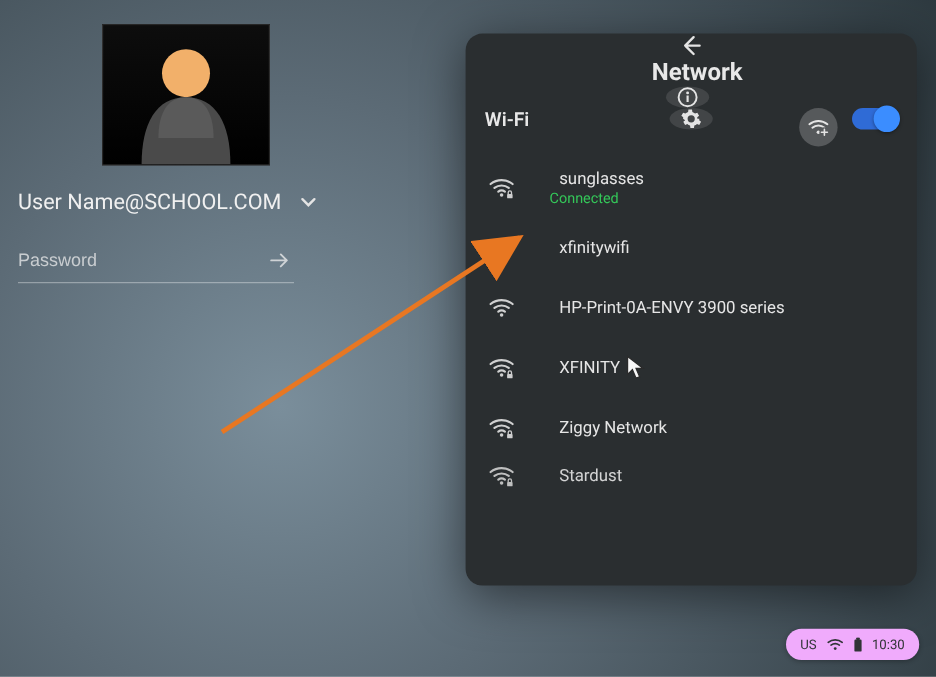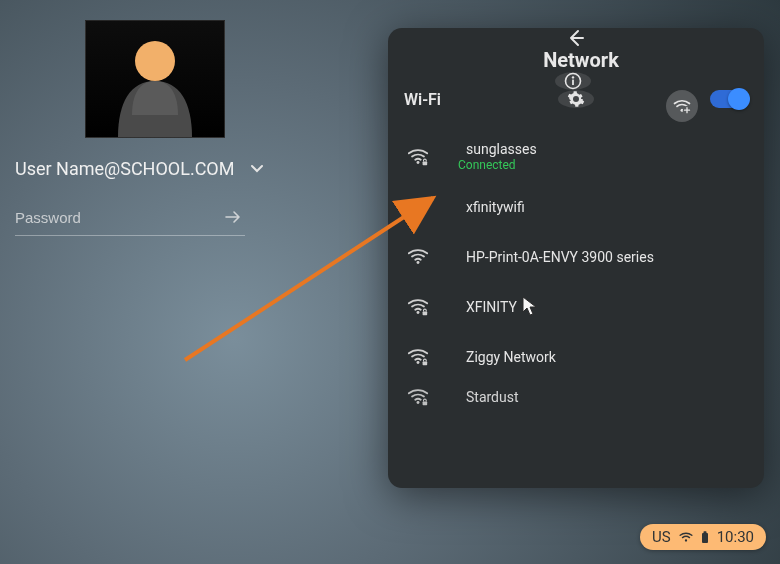--- a/index.html
+++ b/index.html
@@ -59,23 +59,23 @@
 
   
   .arrow-svg { position:absolute; left:0; top:0; width:780px; height:564px; pointer-events:none; }
 
   
   .cursor { position:absolute; left:522px; top:296px; pointer-events:none; color:#f4f4f4; }
 
   
   .status-pill {
     position:absolute; right:14px; bottom:14px;
-    background:#fdba74; color:#303436; height:26px;
+    background:#f0abfc; color:#303436; height:26px;
     border-radius:13px; display:flex; align-items:center;
-    padding:0 12px; font-size:15px; gap:8px; cursor:pointer;
+    padding:0 12px; font-size:11px; gap:8px; cursor:pointer;
     box-shadow: 0 1px 4px rgba(0,0,0,.3);
   }
   .status-pill svg { display:block; }
 </style>
 </head>
 <body>
 
 <div class="login">
   <div class="avatar-box">
     <svg width="110" height="110" viewBox="0 0 110 110">

